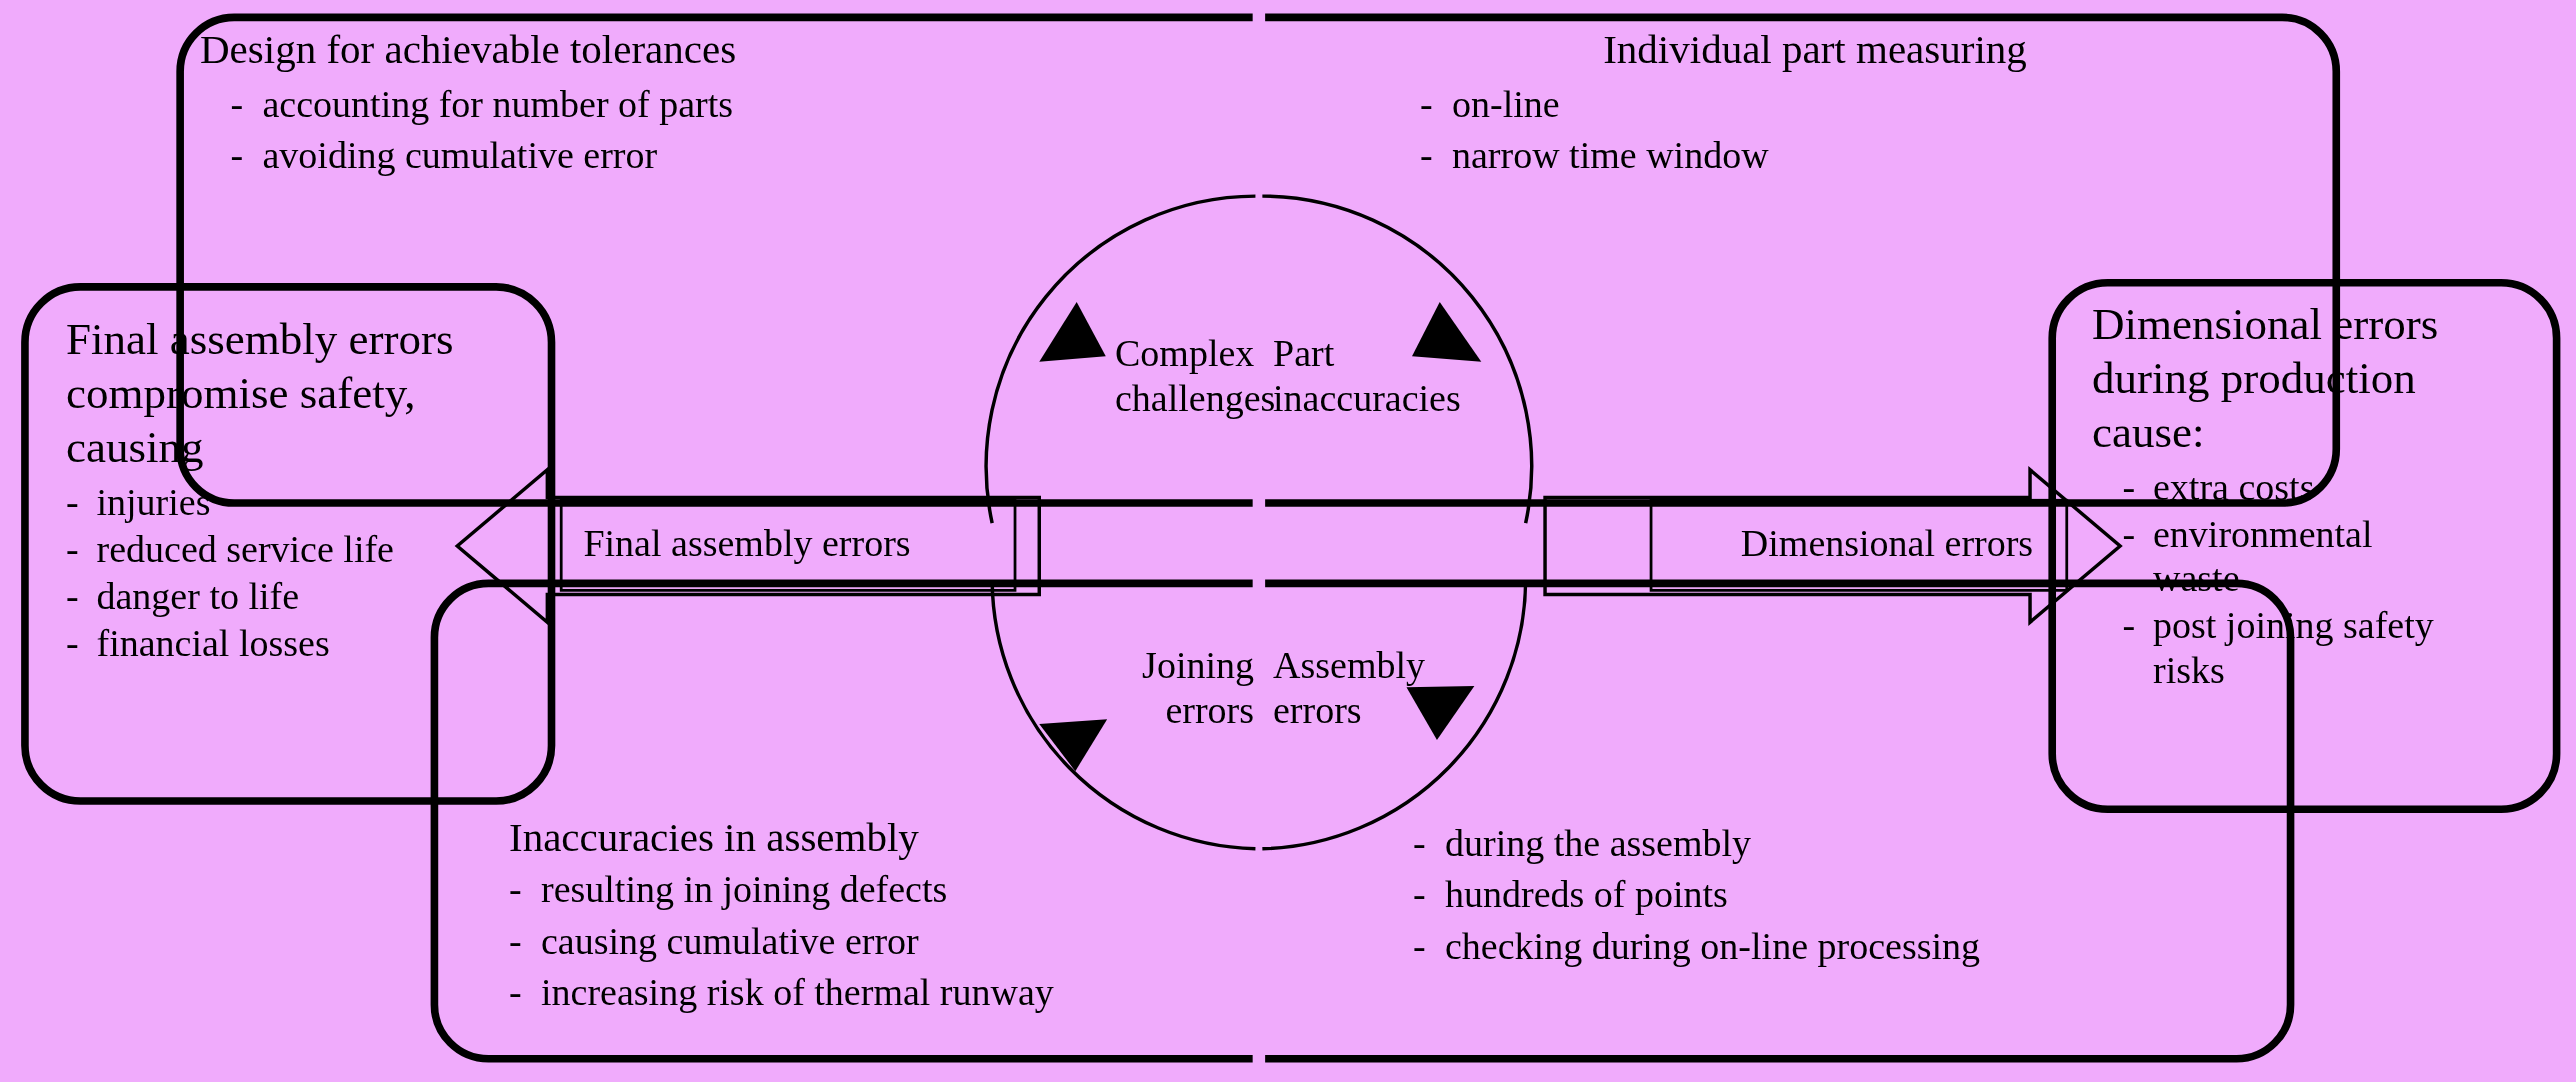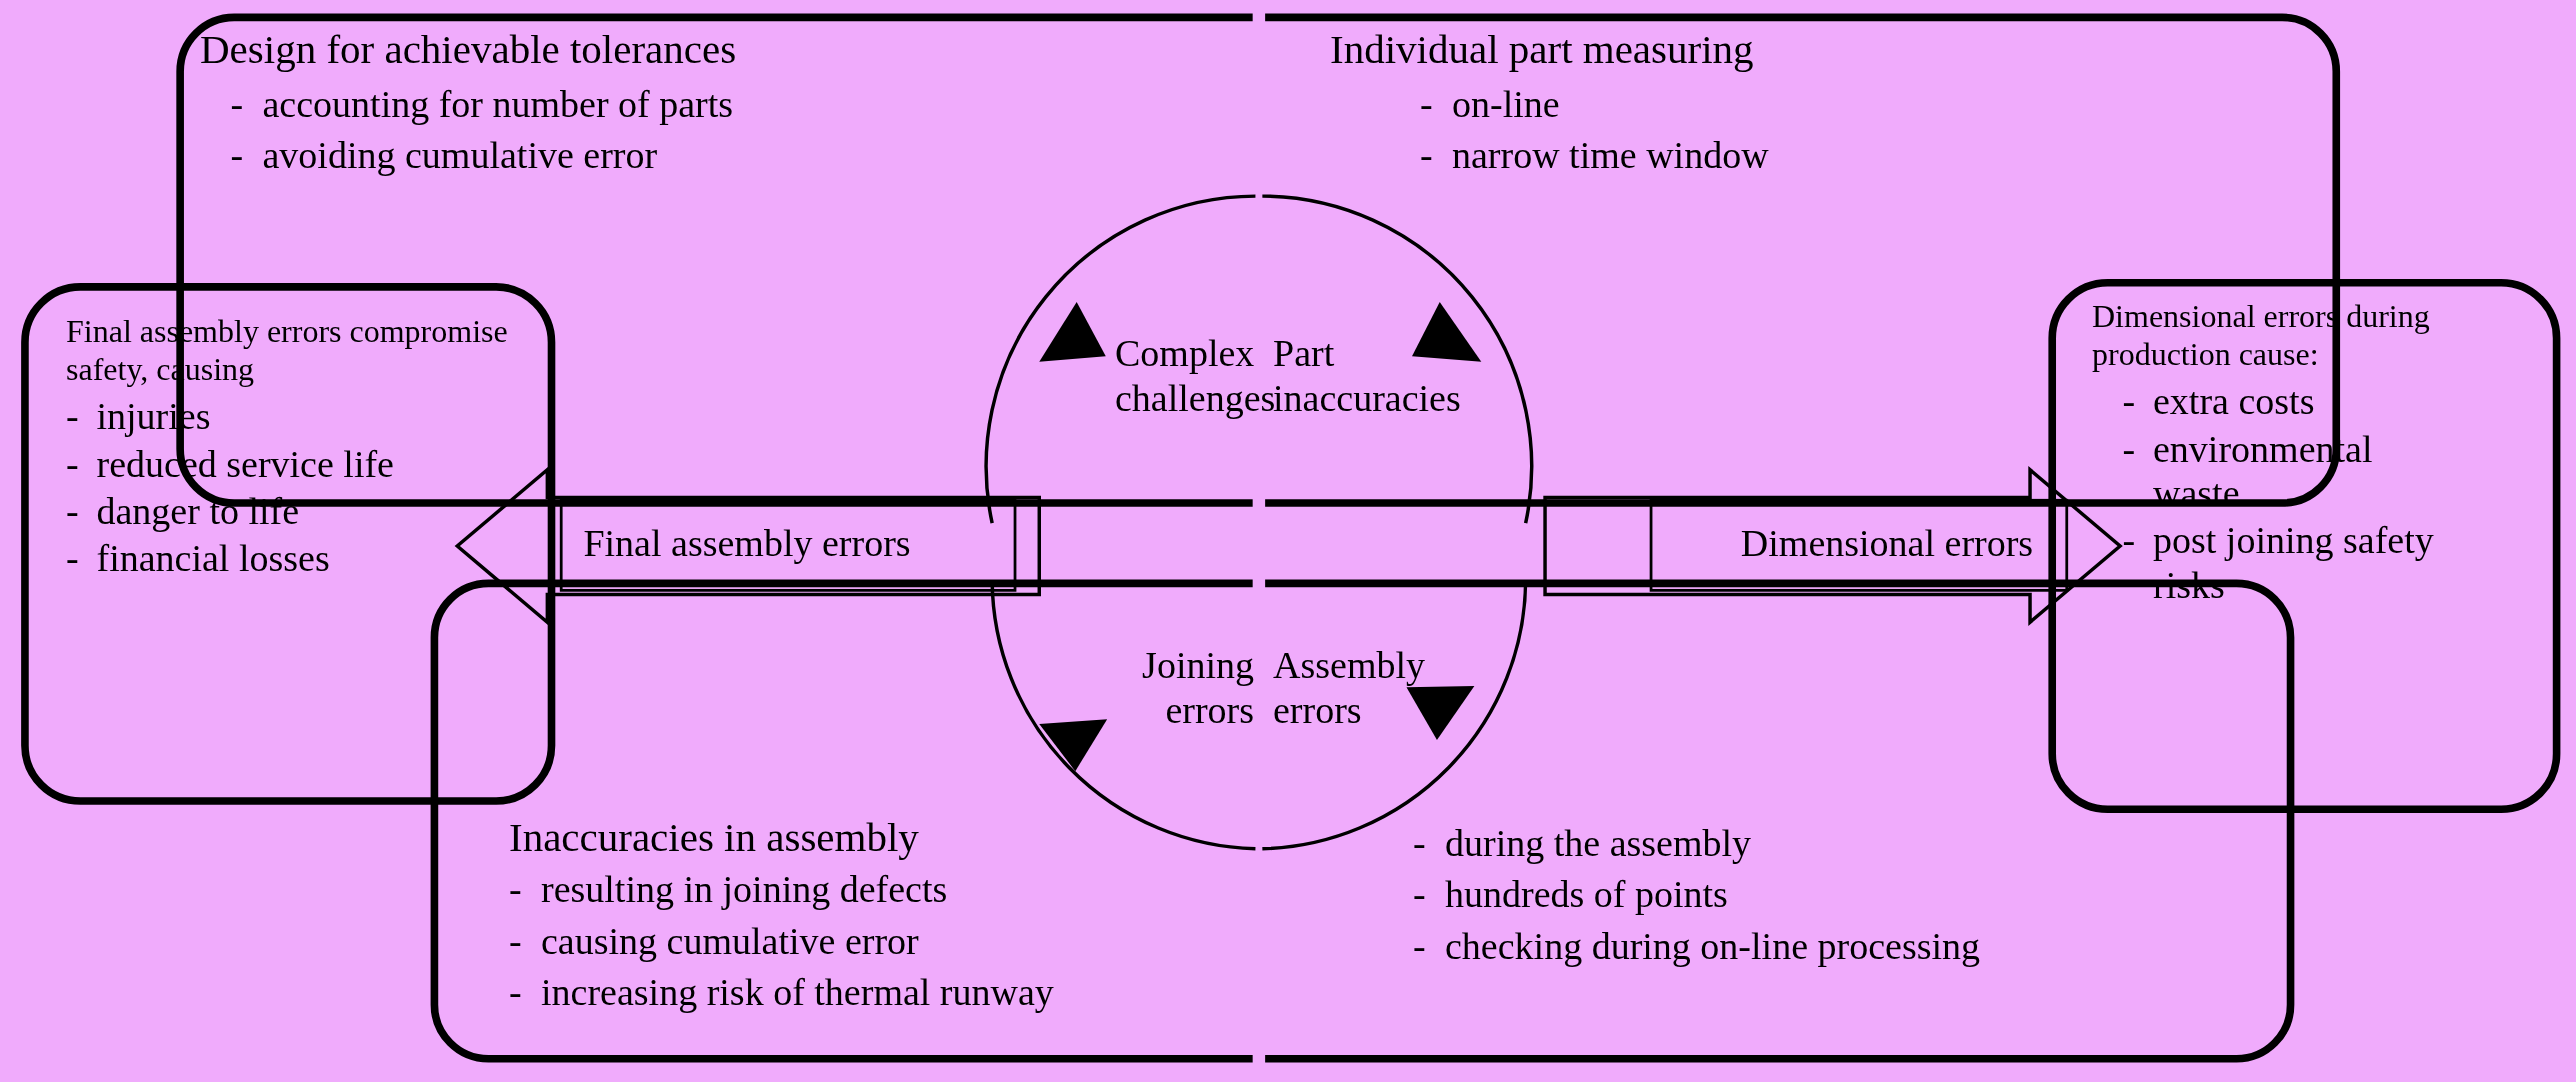--- a/index.html
+++ b/index.html
@@ -9,21 +9,21 @@
   svg#diagram{position:absolute;left:0;top:0;width:2576px;height:1083px;}
 
   
   .tblock{position:absolute;}
   .ttl{font-size:41px;line-height:1.13;white-space:nowrap;}
   .ttl.wrapy{white-space:normal;}
   .bullets{margin:0;padding:0;list-style:none;}
   .bullets li{display:flex;font-size:38px;line-height:1.17;margin-top:7px;}
   .bullets li .dash{width:32px;flex:0 0 32px;text-align:left;}
   .bullets li .btxt{flex:1 1 auto;}
-  .sideblk .ttl{font-size:32px;line-height:1.20;}
+  .sideblk .ttl{font-size:45px;line-height:1.20;}
   .sideblk .bullets li{font-size:38px;line-height:1.17;margin-top:2.8px;}
   .sideblk .bullets li .dash{width:30.5px;flex:0 0 30.5px;}
 
   .arclab{position:absolute;font-size:38px;line-height:1.18;text-align:center;}
   .arrowlab{position:absolute;font-size:38px;line-height:1;white-space:nowrap;}
 </style>
 </head>
 <body>
 
 <div id="stage">
@@ -74,21 +74,21 @@
           <span class="btxt">accounting for number of parts</span>
         </li>
       <li>
           <span class="dash">-</span>
           <span class="btxt">avoiding cumulative error</span>
         </li>
     </ul>
   </div>
 
   <div class="tblock" style="left:1330px; top:26px; width:970px;">
-    <div class="ttl" style="">Individual part measuring</div>
+    <div class="ttl" style="text-align:center;">Individual part measuring</div>
     <ul class="bullets" style="margin-left:90px;margin-top:9.7px;">
       <li>
           <span class="dash">-</span>
           <span class="btxt">on-line</span>
         </li>
       <li>
           <span class="dash">-</span>
           <span class="btxt">narrow time window</span>
         </li>
     </ul>

